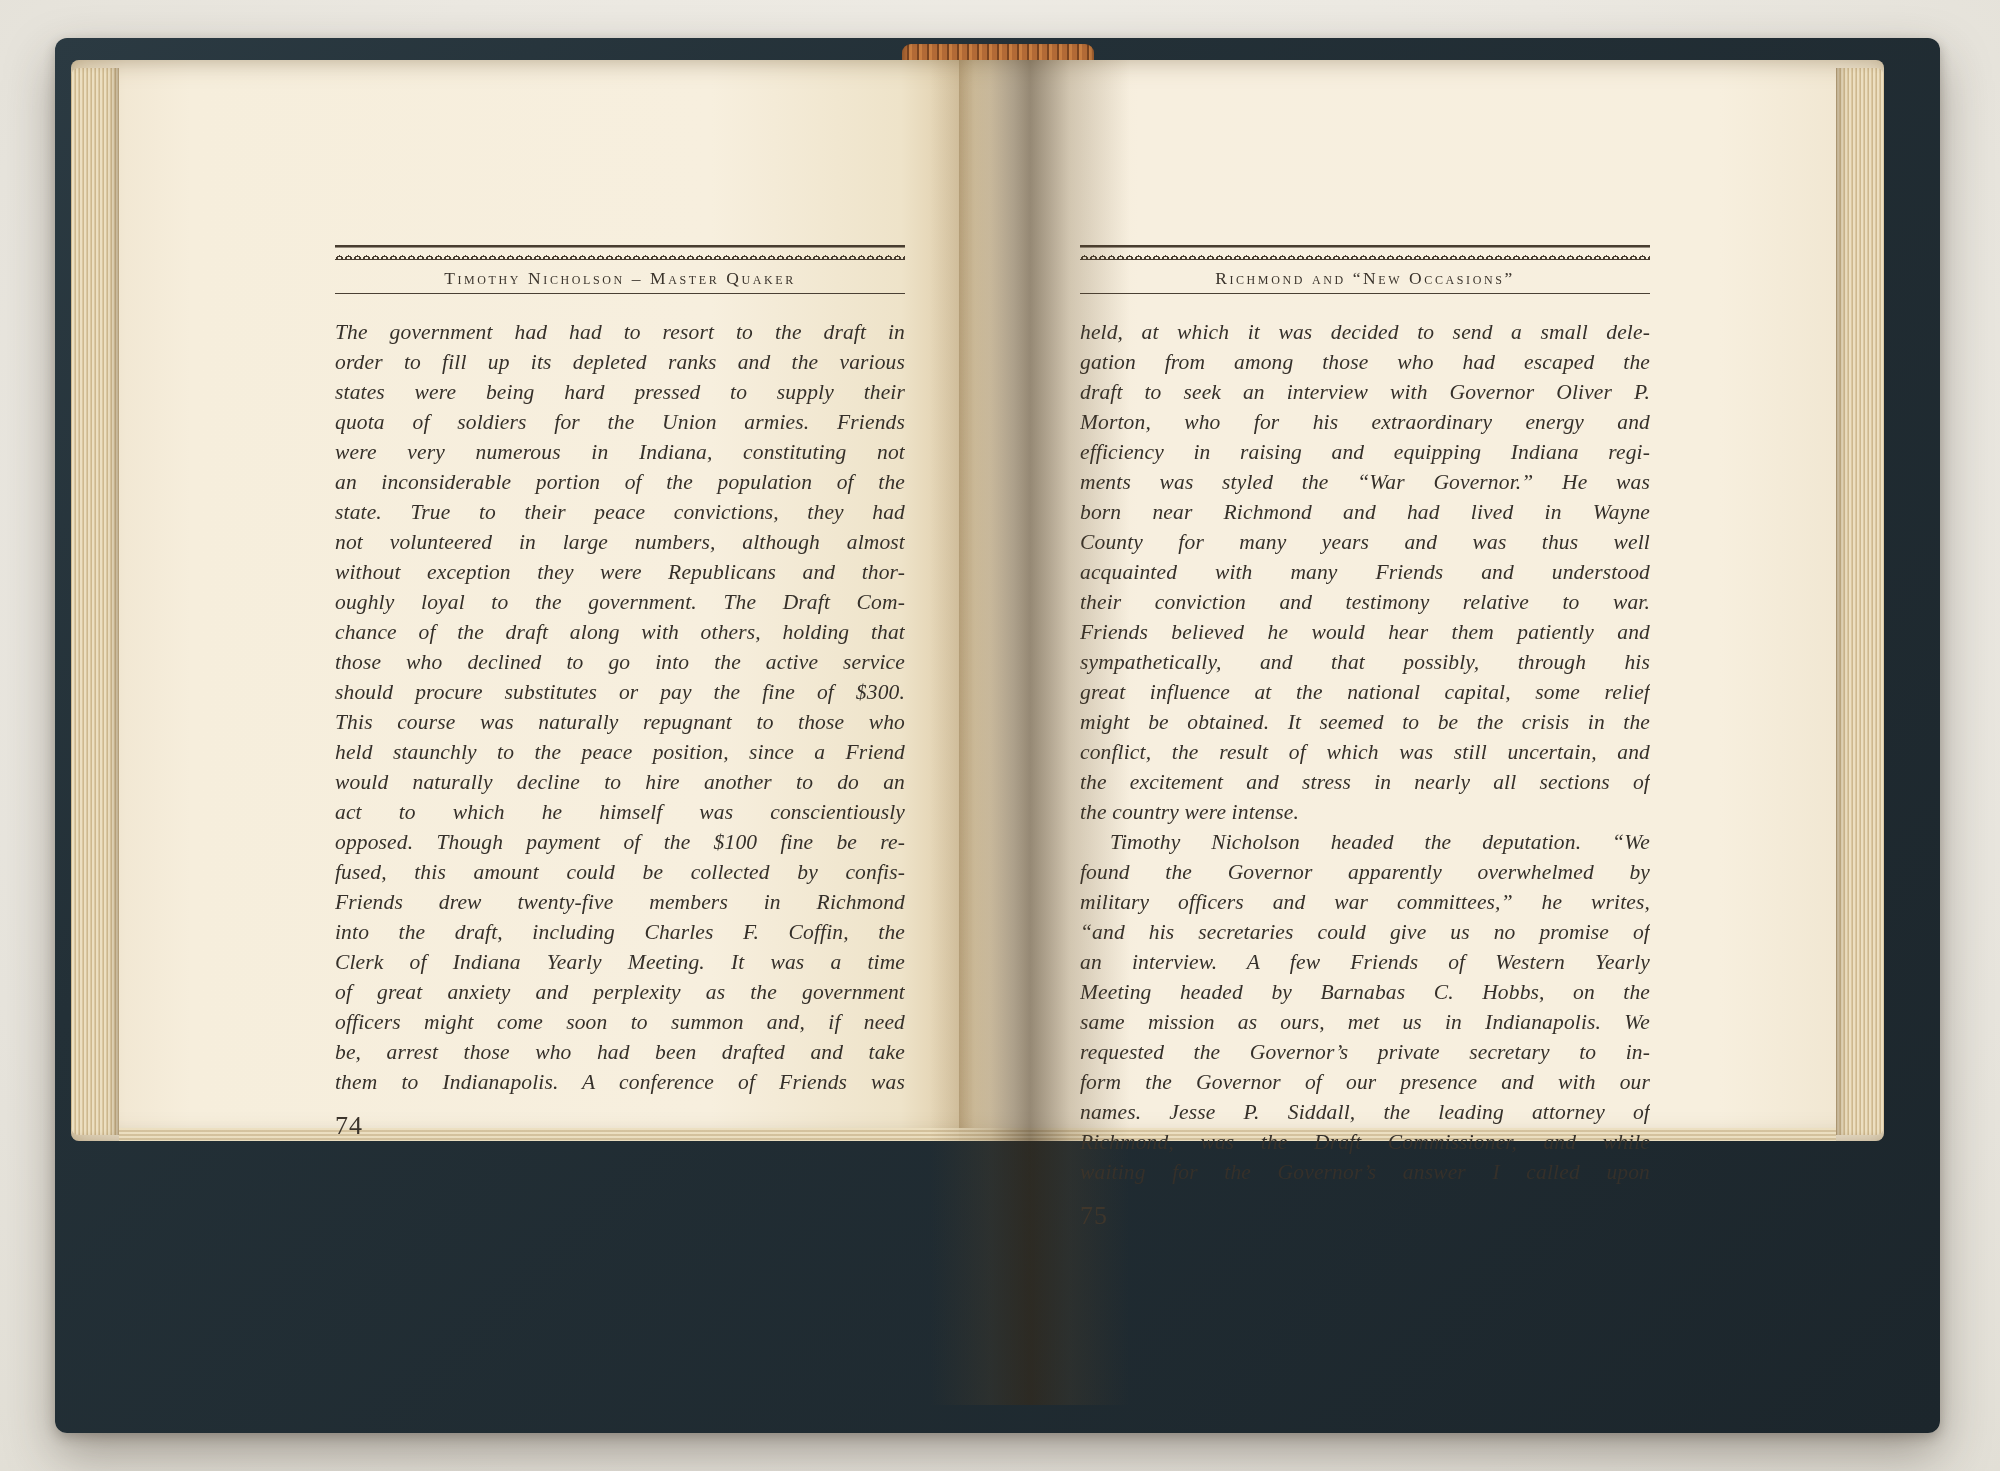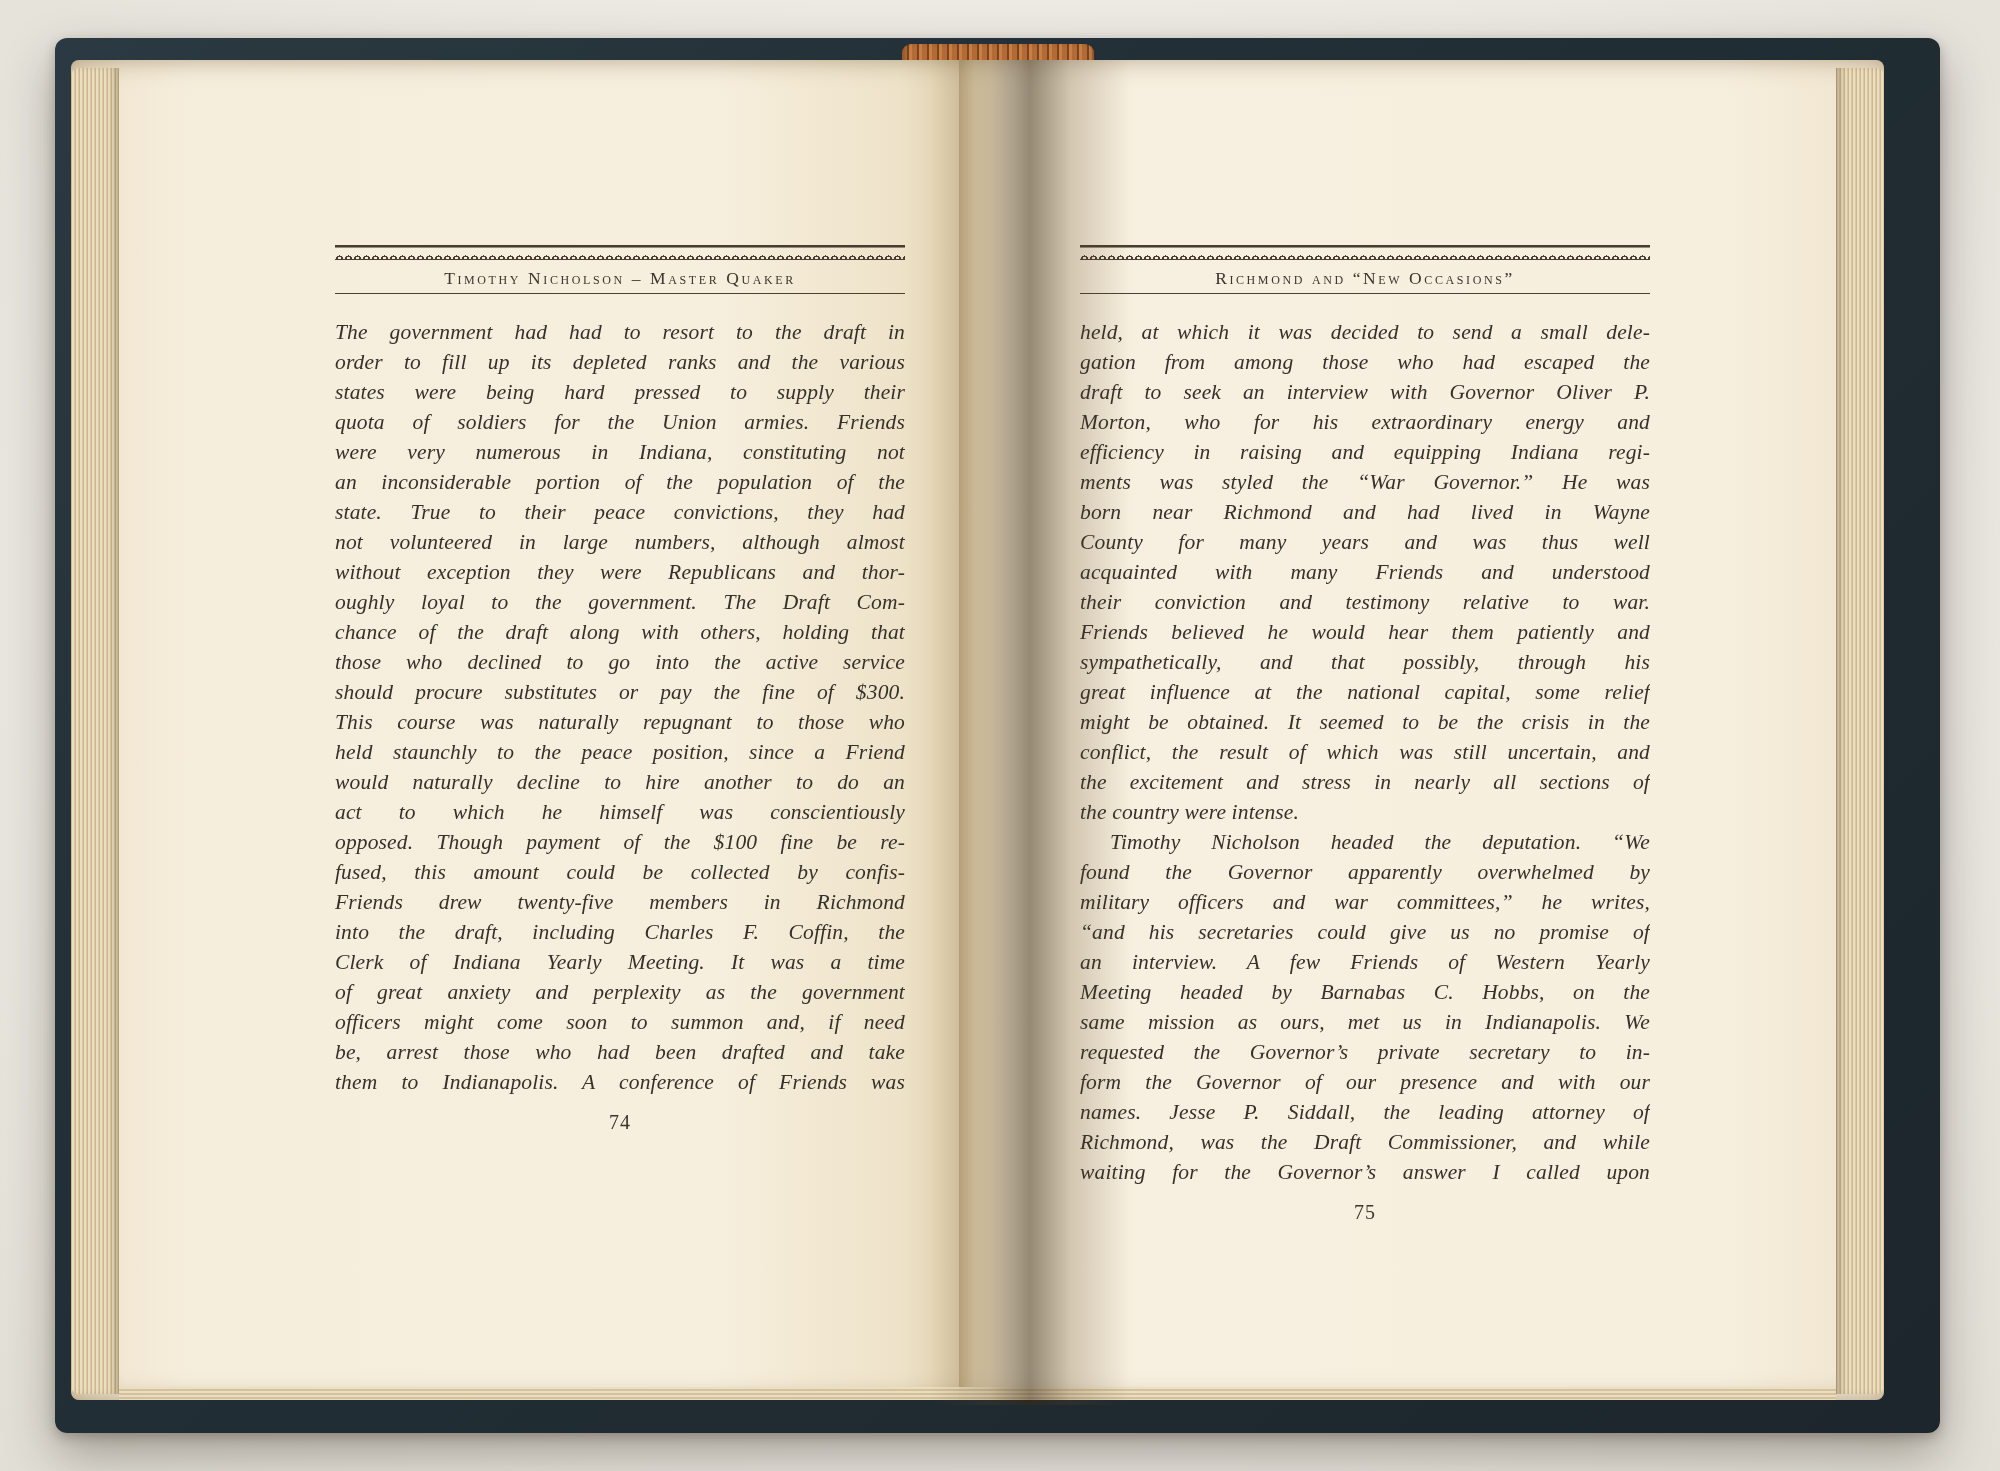--- a/index.html
+++ b/index.html
@@ -21,21 +21,21 @@
   }
   .headband {
     position: absolute; left: 847px; top: 6px; width: 192px; height: 30px;
     border-radius: 9px 9px 0 0;
     background: repeating-linear-gradient(90deg,
       var(--headband, #b26a36) 0 5px, #7a4420 5px 7px, #c97f42 7px 10px);
     box-shadow: inset 0 -4px 6px rgba(40,20,5,.5);
     z-index: 1;
   }
   .page {
-    position: absolute; top: 22px; height: 1340px; width: 925px; z-index: 2;
+    position: absolute; top: 22px; height: 1081px; width: 925px; z-index: 2;
   }
   .page-left {
     left: 16px;
     border-radius: 8px 0 0 8px;
     background: linear-gradient(to right,
       #e6d8bb 0px, #f2e8d4 55px, #f6eedc 120px, #f7efde 640px,
       #eee3c9 830px, #dcc9a5 895px, #c3ac84 925px);
     box-shadow: inset 0 16px 26px -18px rgba(110,85,50,.55),
                 inset 0 -16px 26px -18px rgba(110,85,50,.55);
   }
@@ -102,22 +102,22 @@
   .body-text { margin-top: 23px; font-style: italic; }
   .line {
     height: 30px; line-height: 30px;
     font-size: 21.5px; letter-spacing: .15px;
     text-align: justify; text-align-last: justify;
     overflow: hidden; white-space: nowrap;
   }
   .line.flush { text-align: left; text-align-last: left; white-space: normal; }
   .line.indent { text-indent: 30px; }
   .page-number {
-    margin-top: 14px; text-align: center;
-    font-size: 20px; letter-spacing: 1px; color: #3b342c;
+    margin-top: 14px; 
+    font-size: 26px; letter-spacing: 1px; color: #3b342c;
   }
 </style>
 </head>
 <body>
 
 <div class="scene">
   <div class="book">
     <div class="headband"></div>
 
     <div class="page page-left">

